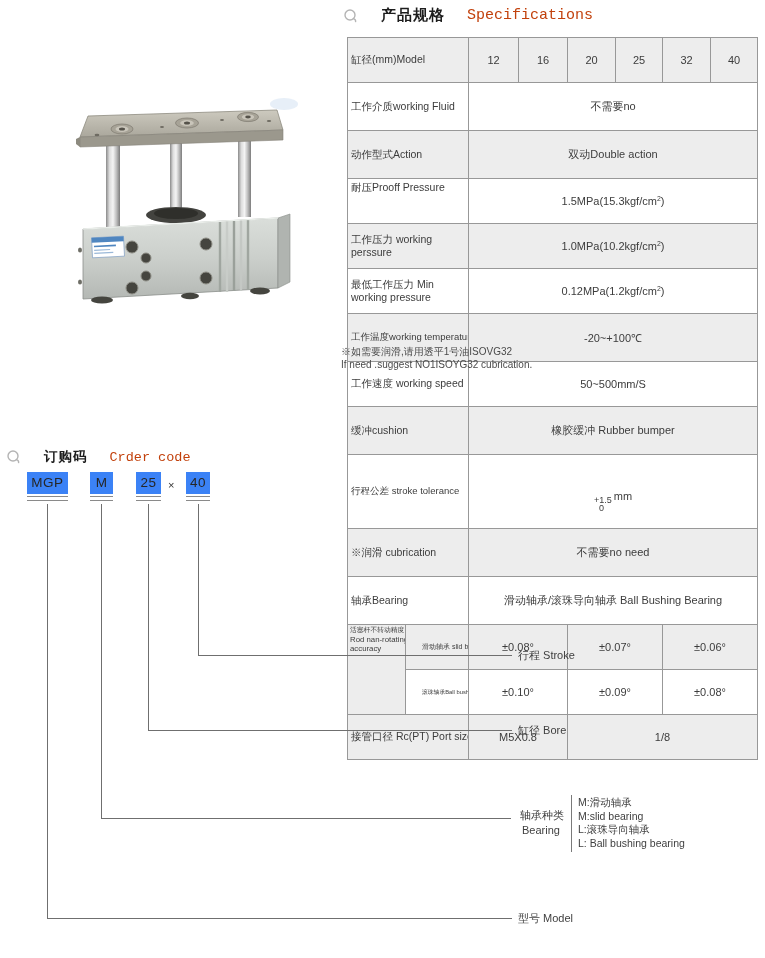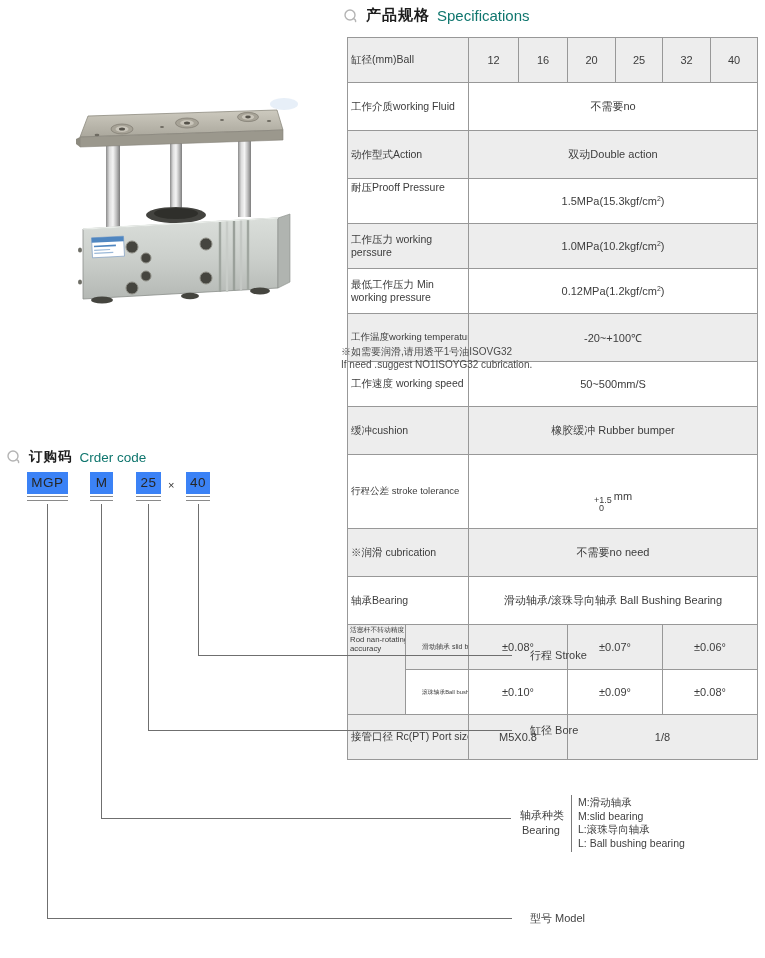--- a/index.html
+++ b/index.html
@@ -3,23 +3,23 @@
 <meta charset="utf-8">
 <style>
   html,body{margin:0;padding:0;}
   body{
     width:765px;height:958px;position:relative;background:#ffffff;
     font-family:"Liberation Sans", sans-serif;color:#3c3c3c;overflow:hidden;
   }
   .abs{position:absolute;}
 
   
-  .section-title{display:flex;align-items:center;gap:7px;}
+  .section-title{display:flex;align-items:center;gap:22px;}
   .title-zh{font-size:15px;font-weight:bold;color:#1d1d1d;letter-spacing:1px;}
-  .title-en{font-size:15px;font-weight:normal;color:#0f766e;}
+  .title-en{font-size:15px;font-weight:normal;color:#c2410c;font-family:Liberation Mono, monospace;}
   .q-icon{width:16px;height:16px;flex:0 0 auto;}
 
   
   table.spec{border-collapse:collapse;table-layout:fixed;width:411px;}
   table.spec td, table.spec th{
     border:1px solid #989898;font-weight:normal;vertical-align:middle;
     overflow:hidden;padding:16px;
   }
   table.spec th.lbl{text-align:left;padding:1px 3px;font-size:10.5px;white-space:nowrap;}
   table.spec th.lbl.wrap{white-space:normal;line-height:13px;}
@@ -39,21 +39,21 @@
   .notes{font-size:10px;color:#4a4a4a;line-height:13px;}
 
   
   .code-box{position:absolute;text-align:center;}
   .code-box .bx{background:#3b82f6;font-size:13.5px;color:#262626;
     padding:3px 0 4px 0;letter-spacing:.5px;}
   .code-box .dbl{height:3px;border-top:1px solid #8a8a8a;border-bottom:1px solid #8a8a8a;margin-top:2px;}
   .mult{position:absolute;font-size:11px;color:#333;}
   .vline{position:absolute;width:1px;background:#6f6f6f;}
   .hline{position:absolute;height:1px;background:#6f6f6f;}
-  .callout{position:absolute;font-size:11px;color:#3f3f3f;white-space:nowrap;margin-left:12px;}
+  .callout{position:absolute;font-size:11px;color:#3f3f3f;white-space:nowrap;}
   .bearing-opts{position:absolute;font-size:10.5px;color:#3f3f3f;line-height:13.5px;white-space:nowrap;}
   .bearing-lbl{position:absolute;font-size:11px;color:#3f3f3f;line-height:15px;text-align:right;}
 </style>
 </head>
 <body>
 
 <div class="abs section-title" style="left:343px;top:6px;">
   <svg class="q-icon" viewBox="0 0 16 16">
     <circle cx="7" cy="7" r="5" fill="none" stroke="#b4b4b4" stroke-width="1.4"></circle>
     <path d="M10.4,10.6 q2.4,0.4 2.2,3" fill="none" stroke="#b4b4b4" stroke-width="1.4" stroke-linecap="round"></path>
@@ -164,21 +164,21 @@
       <col style="width:63px">
     <col style="width:50px">
       <col style="width:49px">
       <col style="width:48px">
     <col style="width:47px">
       <col style="width:48px">
       <col style="width:47px">
   </colgroup>
   <tbody>
       <tr class="shade" style="height:19px">
-    <th class="lbl" colspan="2">缸径(mm)Ball</th>
+    <th class="lbl" colspan="2">缸径(mm)Model</th>
     <td class="val">12</td>
     <td class="val">16</td>
     <td class="val">20</td>
     <td class="val">25</td>
     <td class="val">32</td>
     <td class="val">40</td>
   </tr>
   <tr style="height:15px">
     <th class="lbl" colspan="2">工作介质working Fluid</th>
     <td class="val" colspan="6">不需要no</td>

